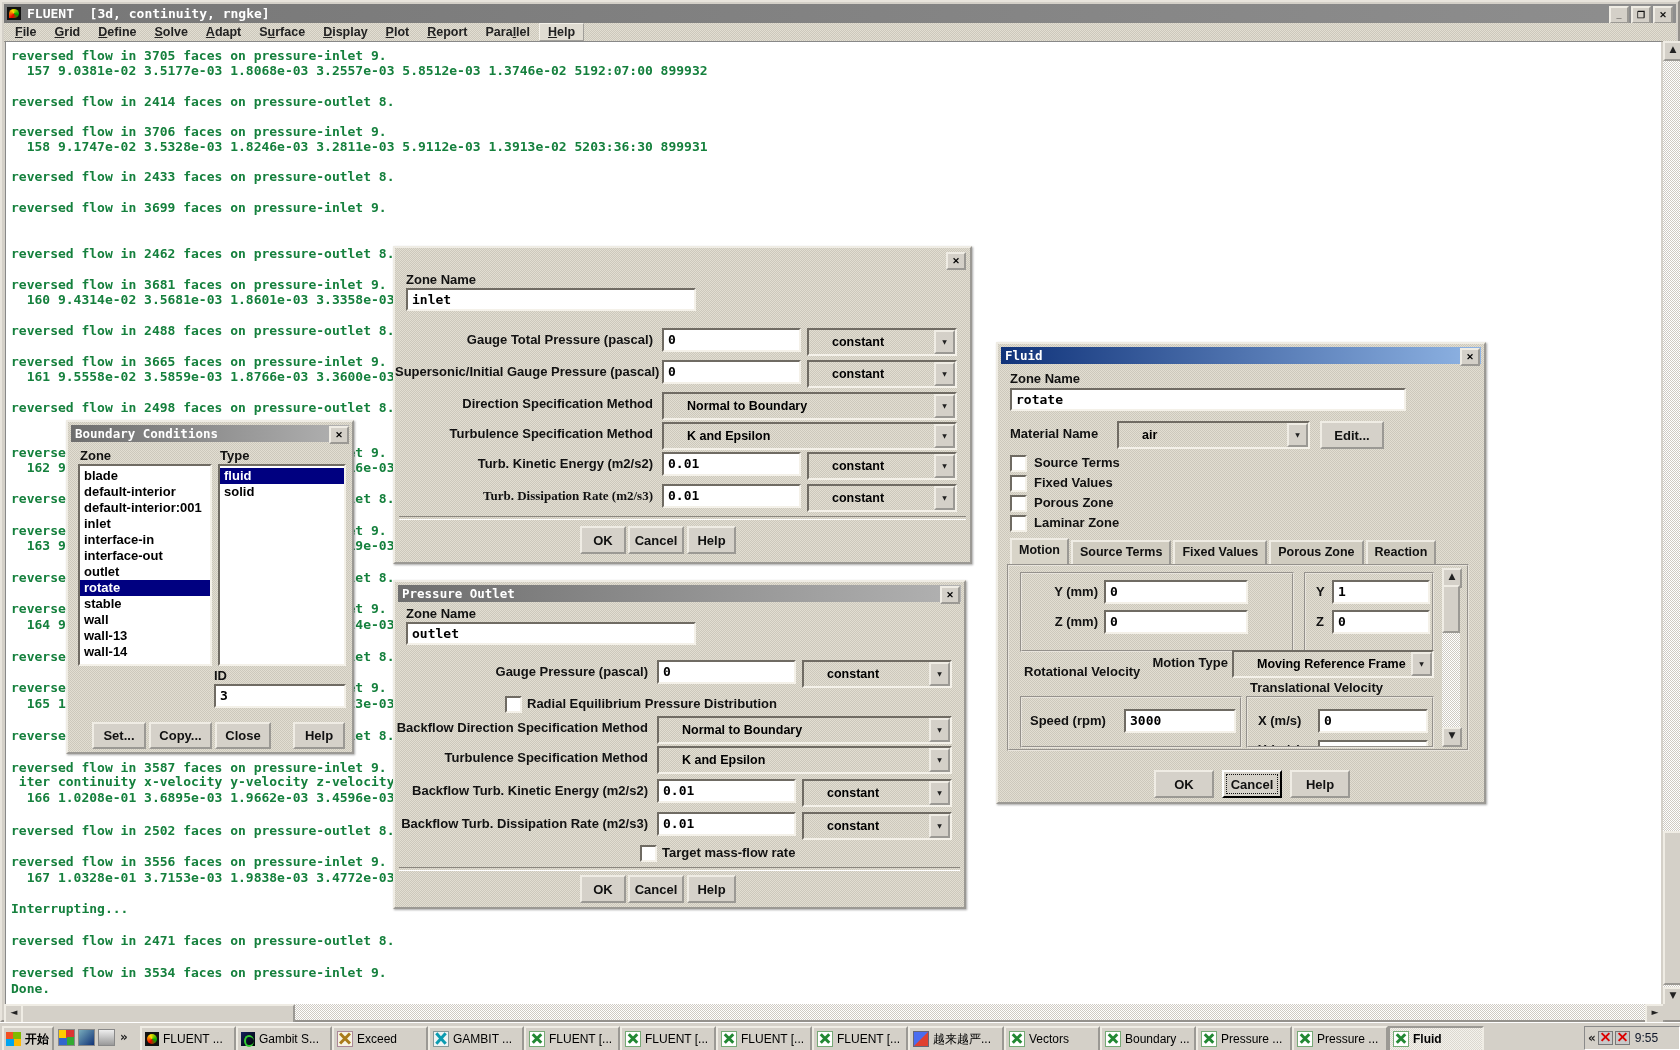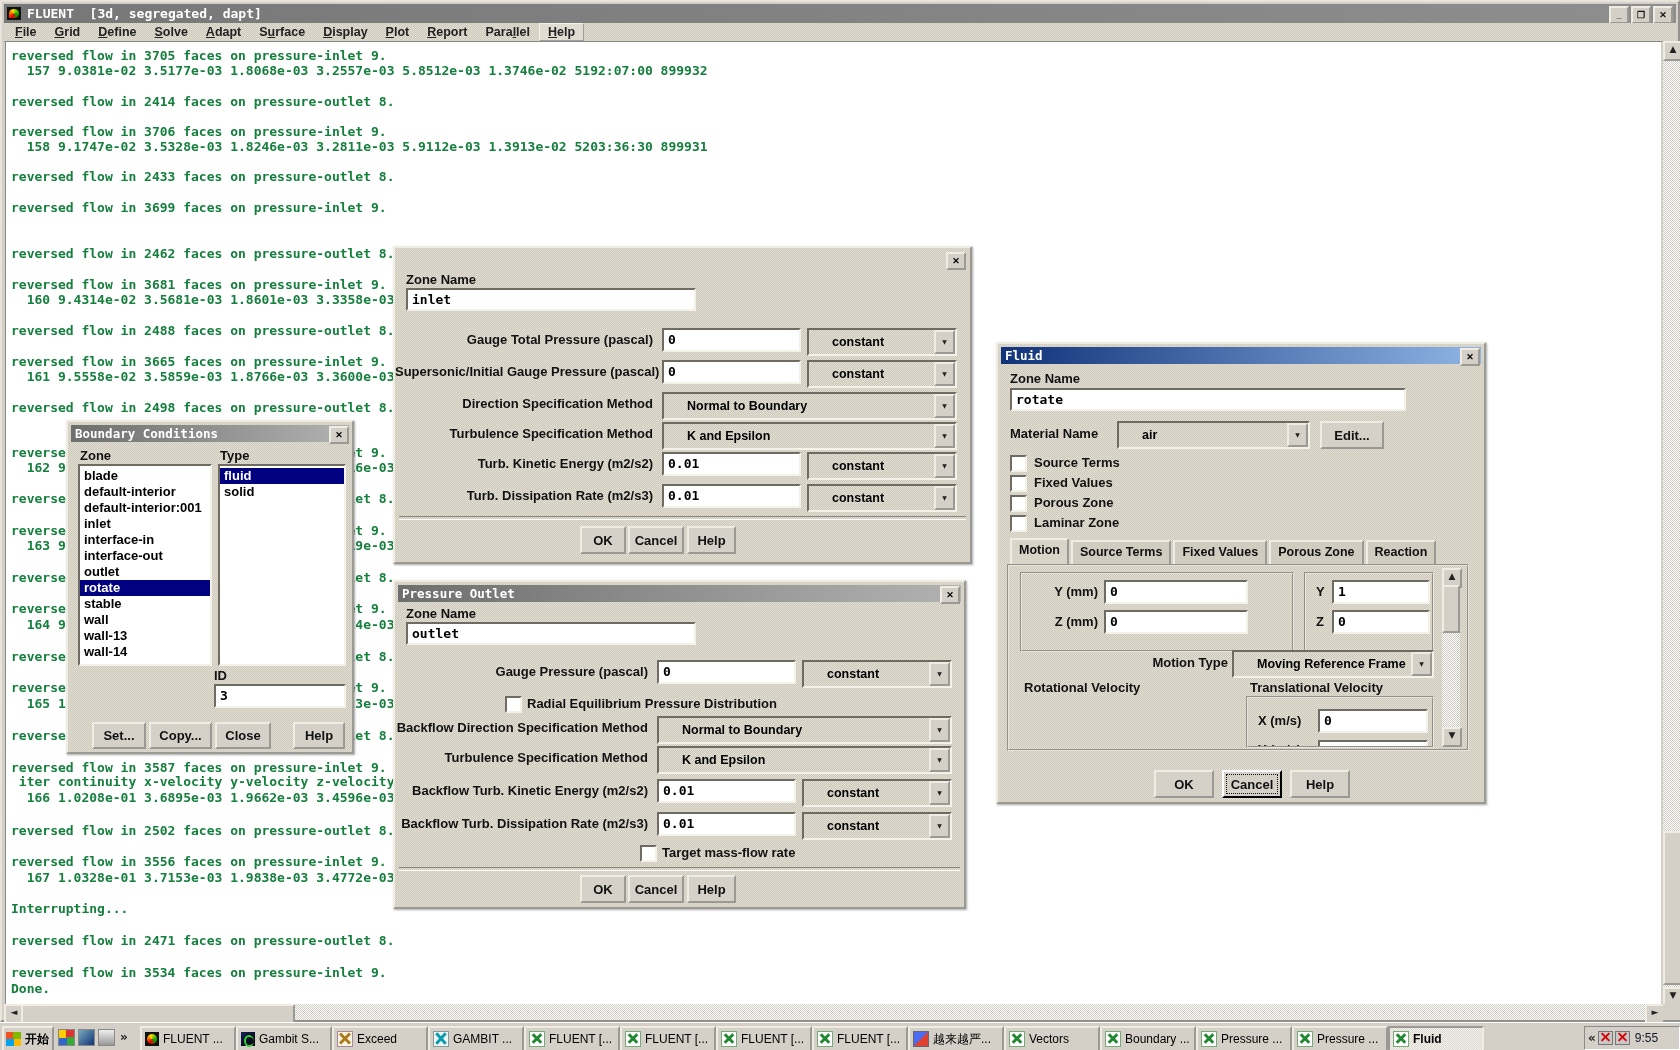--- a/index.html
+++ b/index.html
@@ -86,21 +86,21 @@
   .tblabel{overflow:hidden;text-overflow:clip;}
 </style>
 </head>
 <body>
 
 <div id="screen">
 
   <div id="mainwin" class="abs">
     <div id="titlebar" class="abs">
       <span class="applogo" style="margin-left:3px;"></span>
-      <span class="title-text">FLUENT  [3d, segregated, dapt]</span>
+      <span class="title-text">FLUENT  [3d, continuity, rngke]</span>
       <span class="winctl">
         <span class="winbtn">_</span>
         <span class="winbtn">❐</span>
         <span class="winbtn">✕</span>
       </span>
     </div>
     <div id="menubar" class="abs dither">
 
     <span class="mitem"><u>F</u>ile</span>
         <span class="mitem"><u>G</u>rid</span>
@@ -234,21 +234,21 @@
         <span class="carrow">▼</span>
     </div>
 
     <span class="lbl lbl-r" style="left:0;top:208px;width:258px;">Turb. Kinetic Energy (m2/s2)</span>
     <div class="tfield" style="left:267px;top:204px;width:131px;height:20px;">0.01</div>
     <div class="combo dither" style="left:412px;top:204px;width:146px;height:24px;">
       <span class="val">constant</span>
         <span class="carrow">▼</span>
     </div>
 
-    <span class="lbl lbl-r" style="left:0;top:240px;width:258px;">Turb. Dissipation Rate (m2/s3)</span>
+    <span class="lbl lbl-r" style="left:0;top:240px;width:258px;font-family:Liberation Serif, serif;">Turb. Dissipation Rate (m2/s3)</span>
     <div class="tfield" style="left:267px;top:236px;width:131px;height:20px;">0.01</div>
     <div class="combo dither" style="left:412px;top:236px;width:146px;height:24px;">
       <span class="val">constant</span>
         <span class="carrow">▼</span>
     </div>
 
     <div class="sep" style="left:4px;right:4px;top:268px;"></div>
     <div class="btn" style="left:185px;top:278px;width:42px;height:24px;">OK</div>
     <div class="btn" style="left:233px;top:278px;width:52px;height:24px;">Cancel</div>
     <div class="btn" style="left:292px;top:278px;width:45px;height:24px;">Help</div>
@@ -367,23 +367,27 @@
     <div class="tfield" style="left:106px;top:266px;width:136px;height:20px;">0</div>
     <span class="lbl" style="left:318px;top:270px;">Z</span>
     <div class="tfield" style="left:334px;top:266px;width:90px;height:20px;">0</div>
 
     <span class="lbl lbl-r" style="left:130px;top:311px;width:100px;">Motion Type</span>
     <div class="combo dither" style="left:234px;top:306px;width:198px;height:24px;">
       <span class="val">Moving Reference Frame</span>
         <span class="carrow">▼</span>
     </div>
 
-    <span class="lbl" style="left:26px;top:336px;">Rotational Velocity</span>
+    <span class="lbl" style="left:26px;top:320px;">Rotational Velocity</span>
     <span class="lbl" style="left:252px;top:336px;">Translational Velocity</span>
 
+    <div class="abs groupbox" style="left:22px;top:352px;width:218px;height:48px;">
+      <span class="lbl" style="left:8px;top:15px;">Speed (rpm)</span>
+      <div class="tfield" style="left:102px;top:11px;width:104px;height:20px;">3000</div>
+    </div>
     <div class="abs groupbox" style="left:248px;top:352px;width:184px;height:48px;">
       <span class="lbl" style="left:10px;top:15px;">X (m/s)</span>
       <div class="tfield" style="left:70px;top:11px;width:102px;height:20px;">0</div>
       <span class="lbl" style="left:10px;top:44px;">Y (m/s)</span>
       <div class="tfield" style="left:70px;top:42px;width:102px;height:20px;"></div>
     </div>
 
     <div class="abs sbtrack" style="left:444px;top:224px;width:18px;height:176px;">
       <span class="sbbtn" style="left:0;top:0;">▲</span>
       <span class="sbthumb" style="left:0;top:17px;width:14px;height:44px;"></span>

